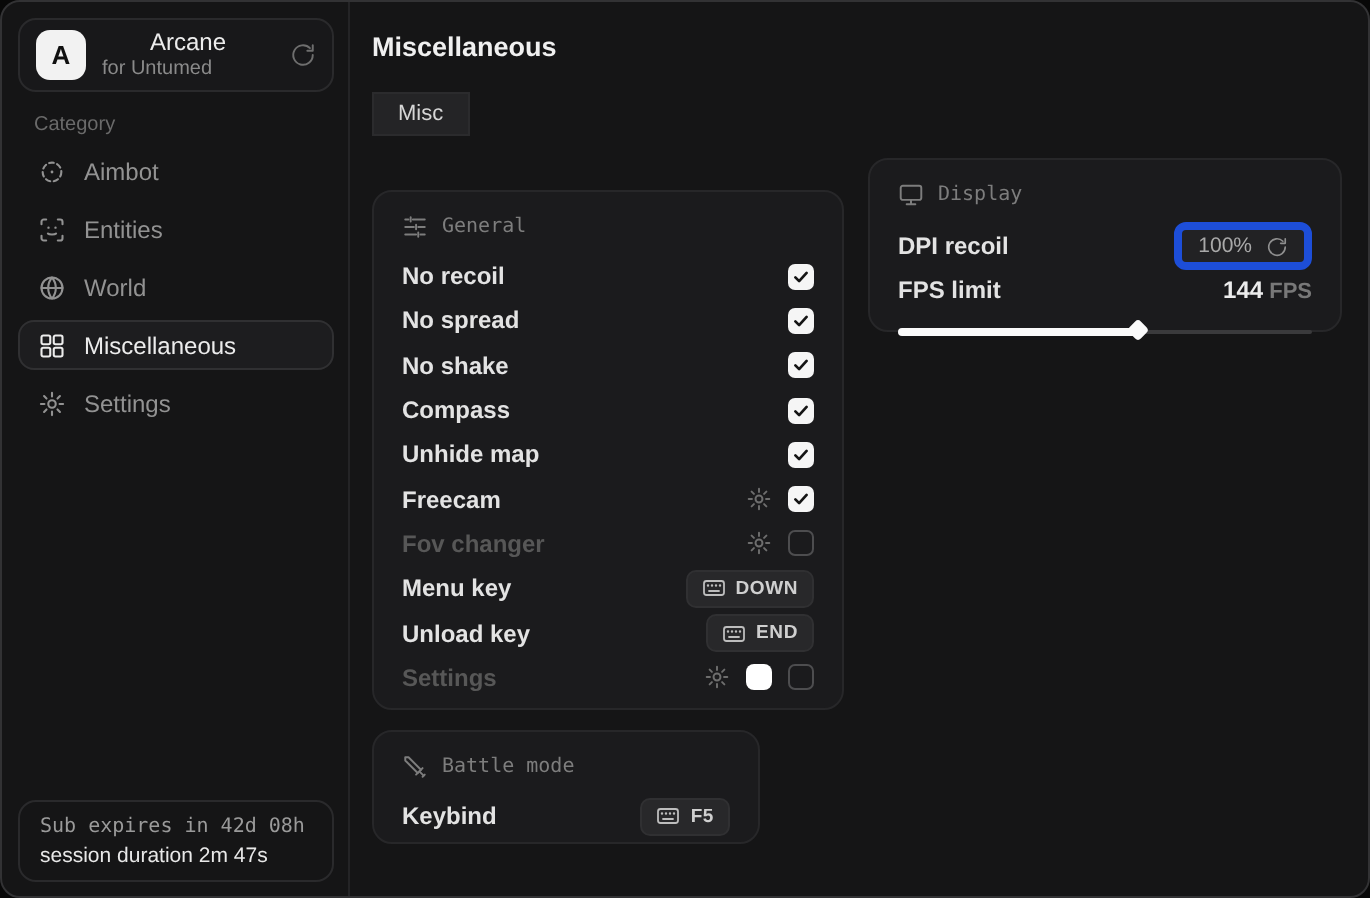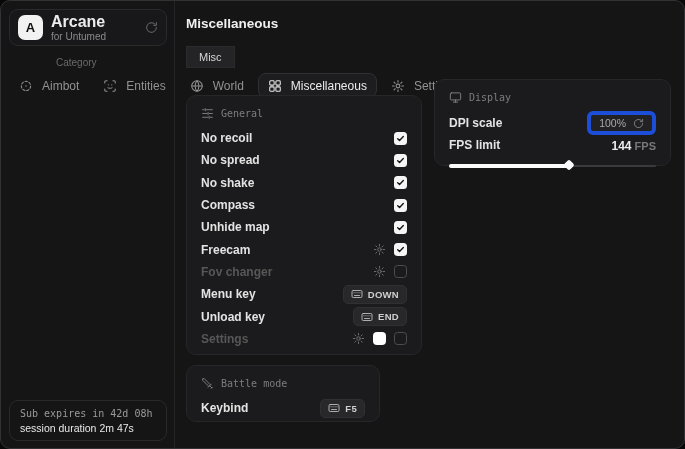--- a/index.html
+++ b/index.html
@@ -11,26 +11,26 @@
   
   .sidebar{ position:absolute; left:0; top:0; bottom:0; width:174px;
     border-right:1px solid #242426; }
   .brand-box{ position:absolute; left:8px; top:8px; width:158px; height:37px;
     border:1px solid #2a2a2c; border-radius:9px; display:flex; align-items:center;
     padding:0 8px; gap:8px; background:#18181a; }
   .avatar{ width:25px; height:25px; border-radius:7px; background:#f2f2f2;
     color:#111; font-weight:bold; font-size:13px; display:flex; align-items:center;
     justify-content:center; flex:0 0 auto; }
   .brand-text{ flex:1; line-height:1.15; }
-  .brand-name{ color:#ececec; font-size:16px; font-weight:bold; }
+  .brand-name{ color:#ececec; font-size:12px; font-weight:normal;margin-left:24px; }
   .brand-sub{ color:#8a8a8a; font-size:10px; }
   .brand-refresh{ color:#6e6e6e; width:13px; height:13px; cursor:pointer; }
-  .category-label{ position:absolute; left:16px; top:56px; color:#6a6a6a; font-size:10px;margin-left:39px; }
+  .category-label{ position:absolute; left:16px; top:56px; color:#6a6a6a; font-size:10px; }
   .nav{ position:absolute; left:8px; top:72px; width:158px; display:flex;
-    flex-direction:row; gap:4px; }
+    flex-direction:column; gap:4px; }
   .nav-item{ display:flex; align-items:center; gap:9px; height:25px;
     padding:0 9px; border-radius:8px; color:#929292; font-size:12px;
     border:1px solid transparent; cursor:pointer; }
   .nav-item.active{ color:#ececec; background:#1d1d1f; border-color:#303032; }
   .nav-item .nicon{ width:14px; height:14px; flex:0 0 auto; display:inline-flex; }
   .footer-box{ position:absolute; left:8px; bottom:7px; width:158px;
     border:1px solid #2a2a2c; border-radius:9px; padding:7px 10px 6px; }
   .footer-line1{ font-family:"DejaVu Sans Mono", monospace; font-size:10px;
     color:#9a9a9a; white-space:nowrap; }
   .footer-line2{ font-size:10.5px; color:#e8e8e8; margin-top:3px; }
@@ -305,21 +305,21 @@
       <div class="panel-head">
         <span class="picon">
             <svg viewBox="0 0 24 24" fill="none" stroke="currentColor" stroke-width="1.8" stroke-linecap="round" stroke-linejoin="round">
               <rect x="2.5" y="3.5" width="19" height="13" rx="2"></rect>
               <path d="M8 20.5h8M12 16.5v4"></path>
             </svg>
           </span>
         <span>Display</span>
       </div>
       <div class="drow">
-        <span class="row-label">DPI scale</span>
+        <span class="row-label">DPI recoil</span>
         <span class="dpi-btn">
           <span>100%</span>
           <span class="kicon">
               <svg viewBox="0 0 24 24" fill="none" stroke="currentColor" stroke-width="1.8" stroke-linecap="round" stroke-linejoin="round">
                 <path d="M21 12a9 9 0 1 1-2.6-6.3"></path>
                 <path d="M21 3v5h-5"></path>
               </svg>
             </span>
         </span>
       </div>

